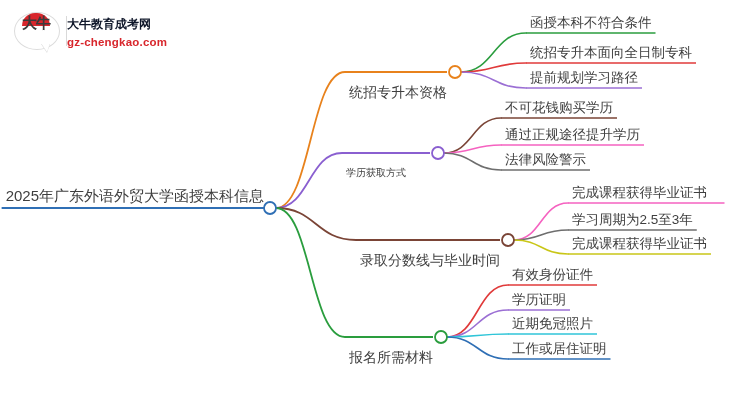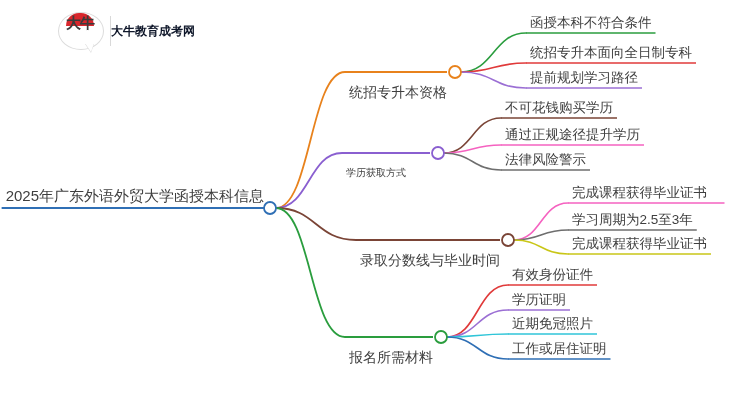--- a/index.html
+++ b/index.html
@@ -25,21 +25,20 @@
   
   .logo {
     position: absolute;
     left: 14px;
     top: 8px;
     width: 190px;
     height: 46px;
     display: flex;
     align-items: center;
     gap: 7px;
-    margin-left: 44px;
   }
   .logo-mark {
     position: relative;
     width: 46px;
     height: 42px;
     flex: 0 0 auto;
   }
   .logo-mark .bubble {
     position: absolute;
     left: 0; top: 2px;
@@ -123,20 +122,21 @@
 
 <div class="logo">
   <div class="logo-mark">
     <div class="bubble"></div>
     <div class="reddome"></div>
     <div class="cn">大牛</div>
   </div>
   <div class="logo-divider"></div>
   <div class="logo-text">
     <div class="logo-title">大牛教育成考网</div>
+    <div class="logo-sub">gz-chengkao.com</div>
   </div>
 </div>
 
 <svg id="canvas" viewBox="0 0 750 410" xmlns="http://www.w3.org/2000/svg">
   <g id="links">
       <path d="M 1.625 208 L 264 208" fill="none" stroke="#2f6fb5" stroke-width="2.2"></path>
       <path d="M 345 72 L 447 72" fill="none" stroke="#e8821c" stroke-width="1.8"></path>
       <path d="M 276 208 C 310.5 208, 310.5 72, 345 72" fill="none" stroke="#e8821c" stroke-width="1.8" stroke-linecap="round"></path>
       <path d="M 526 33 L 655.5 33" fill="none" stroke="#2a9d3e" stroke-width="1.6"></path>
       <path d="M 461 72 C 493.5 72, 493.5 33, 526 33" fill="none" stroke="#2a9d3e" stroke-width="1.6" stroke-linecap="round"></path>

